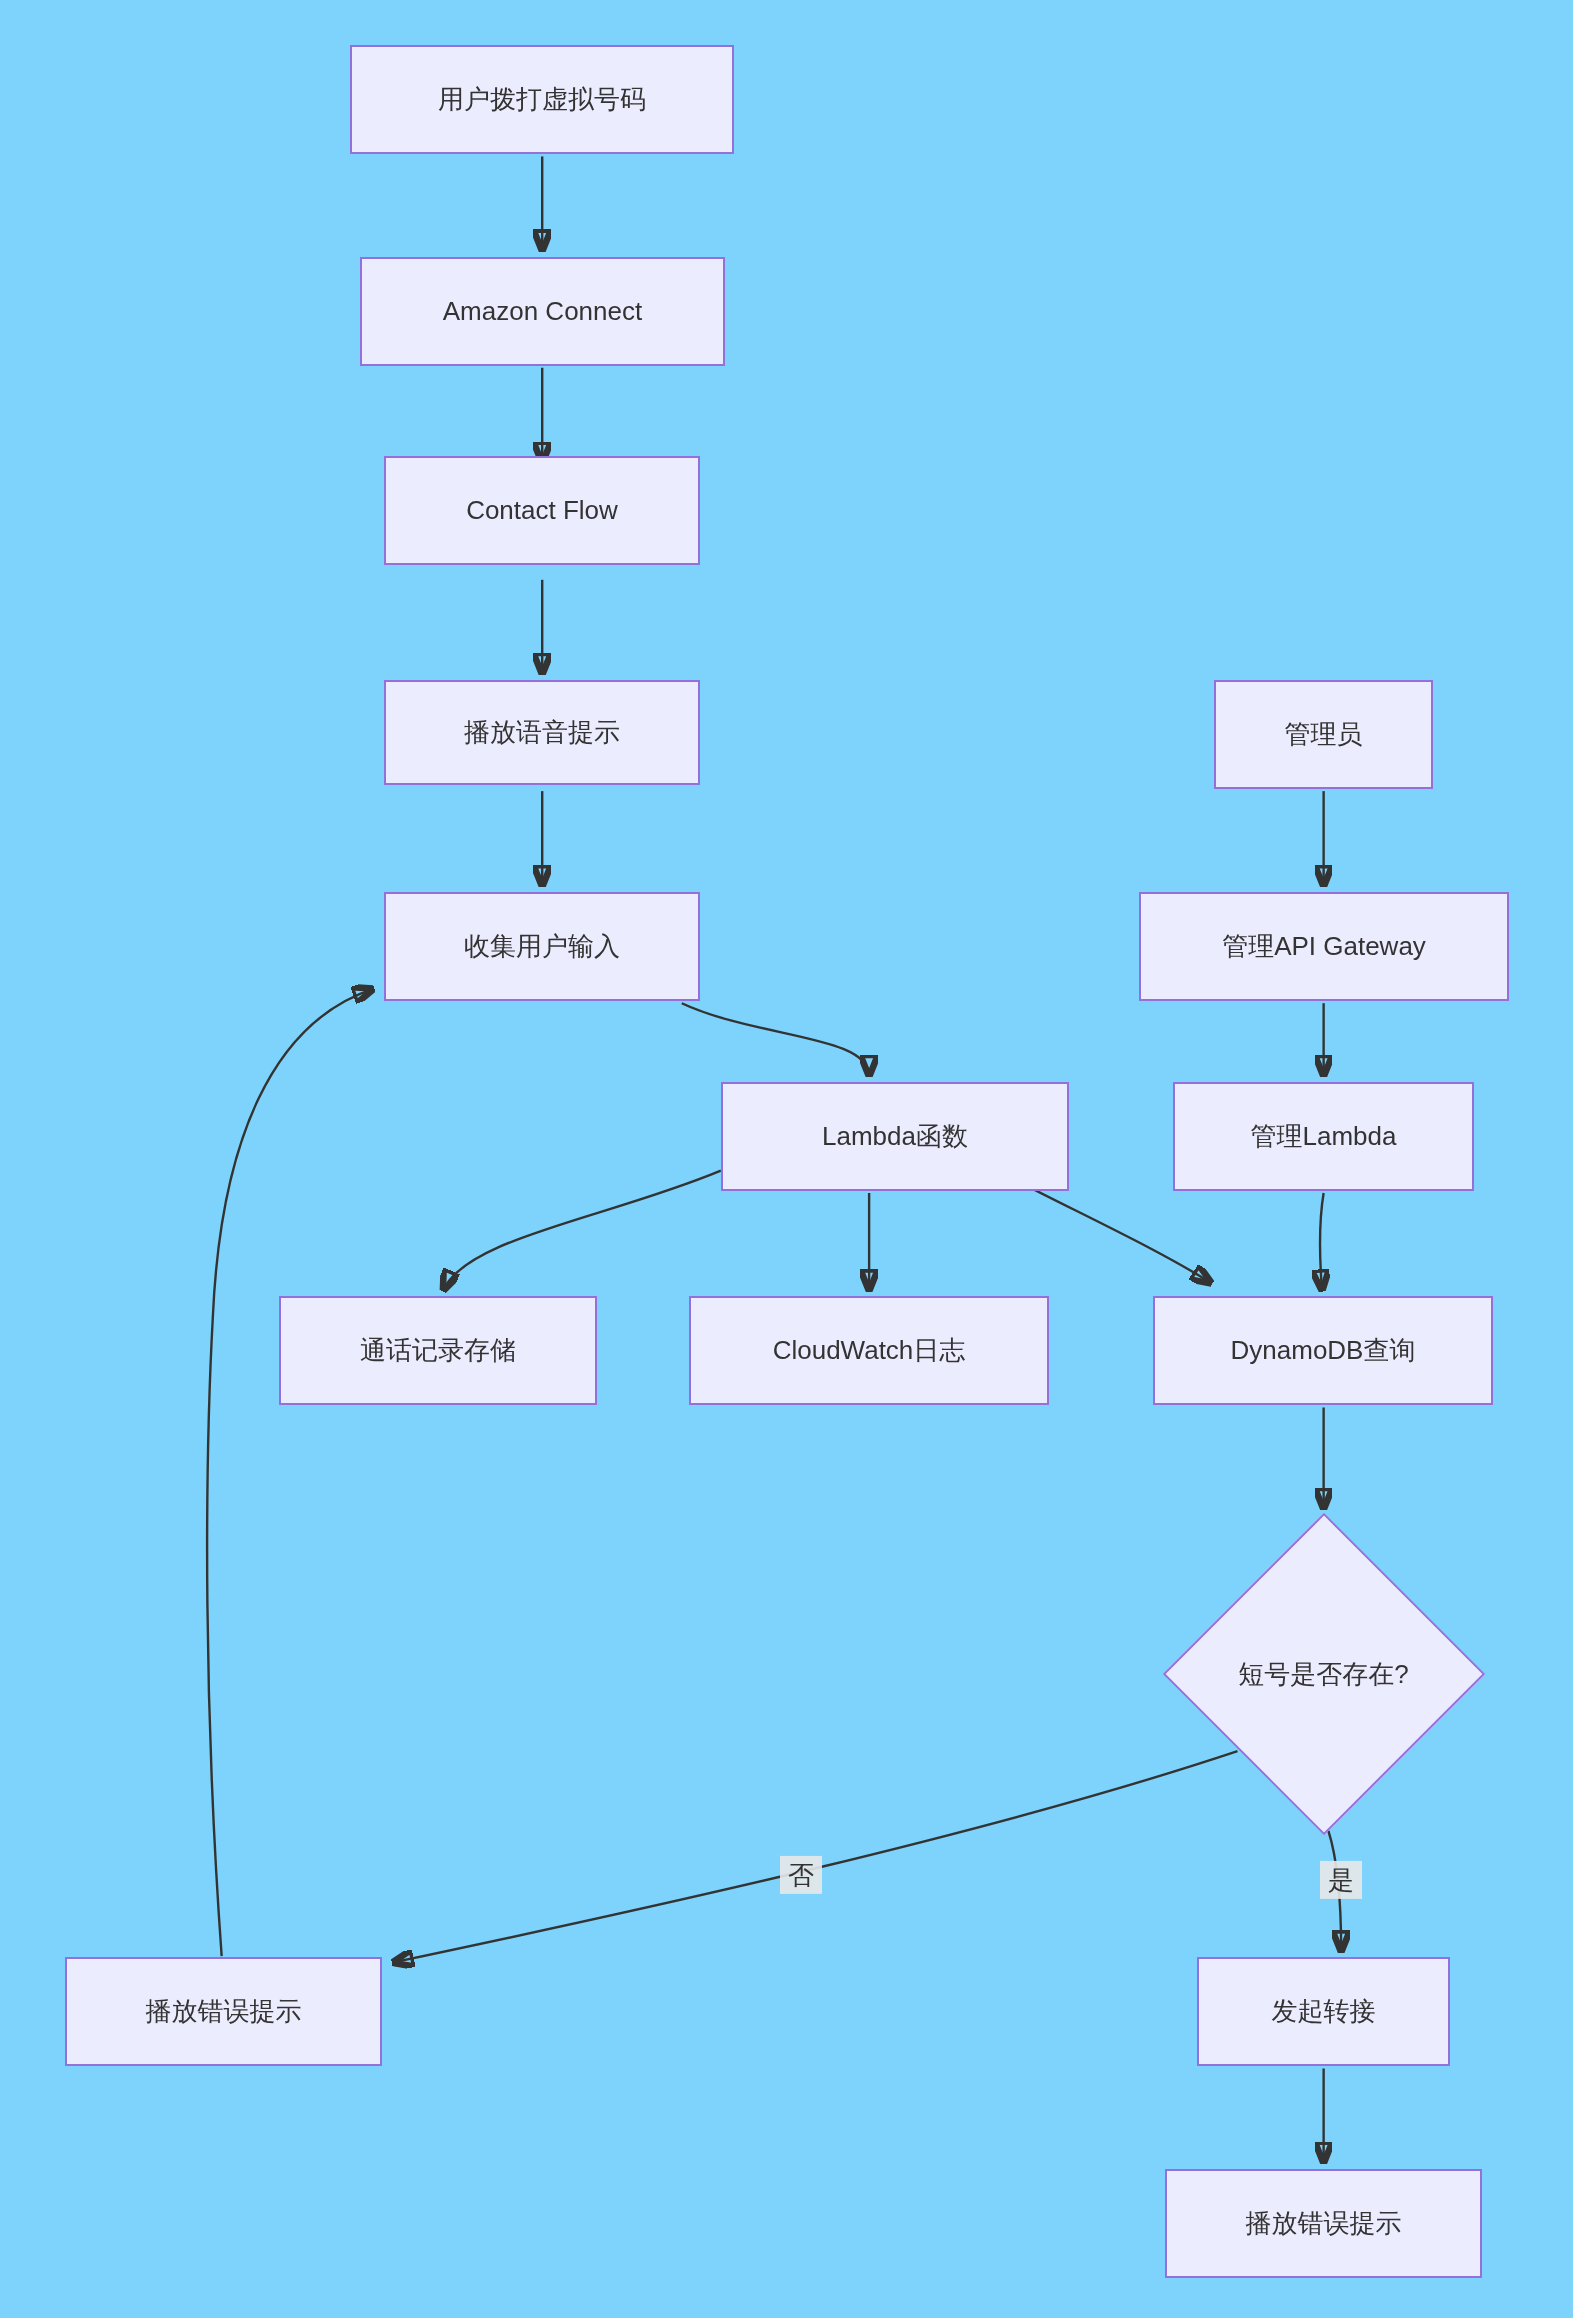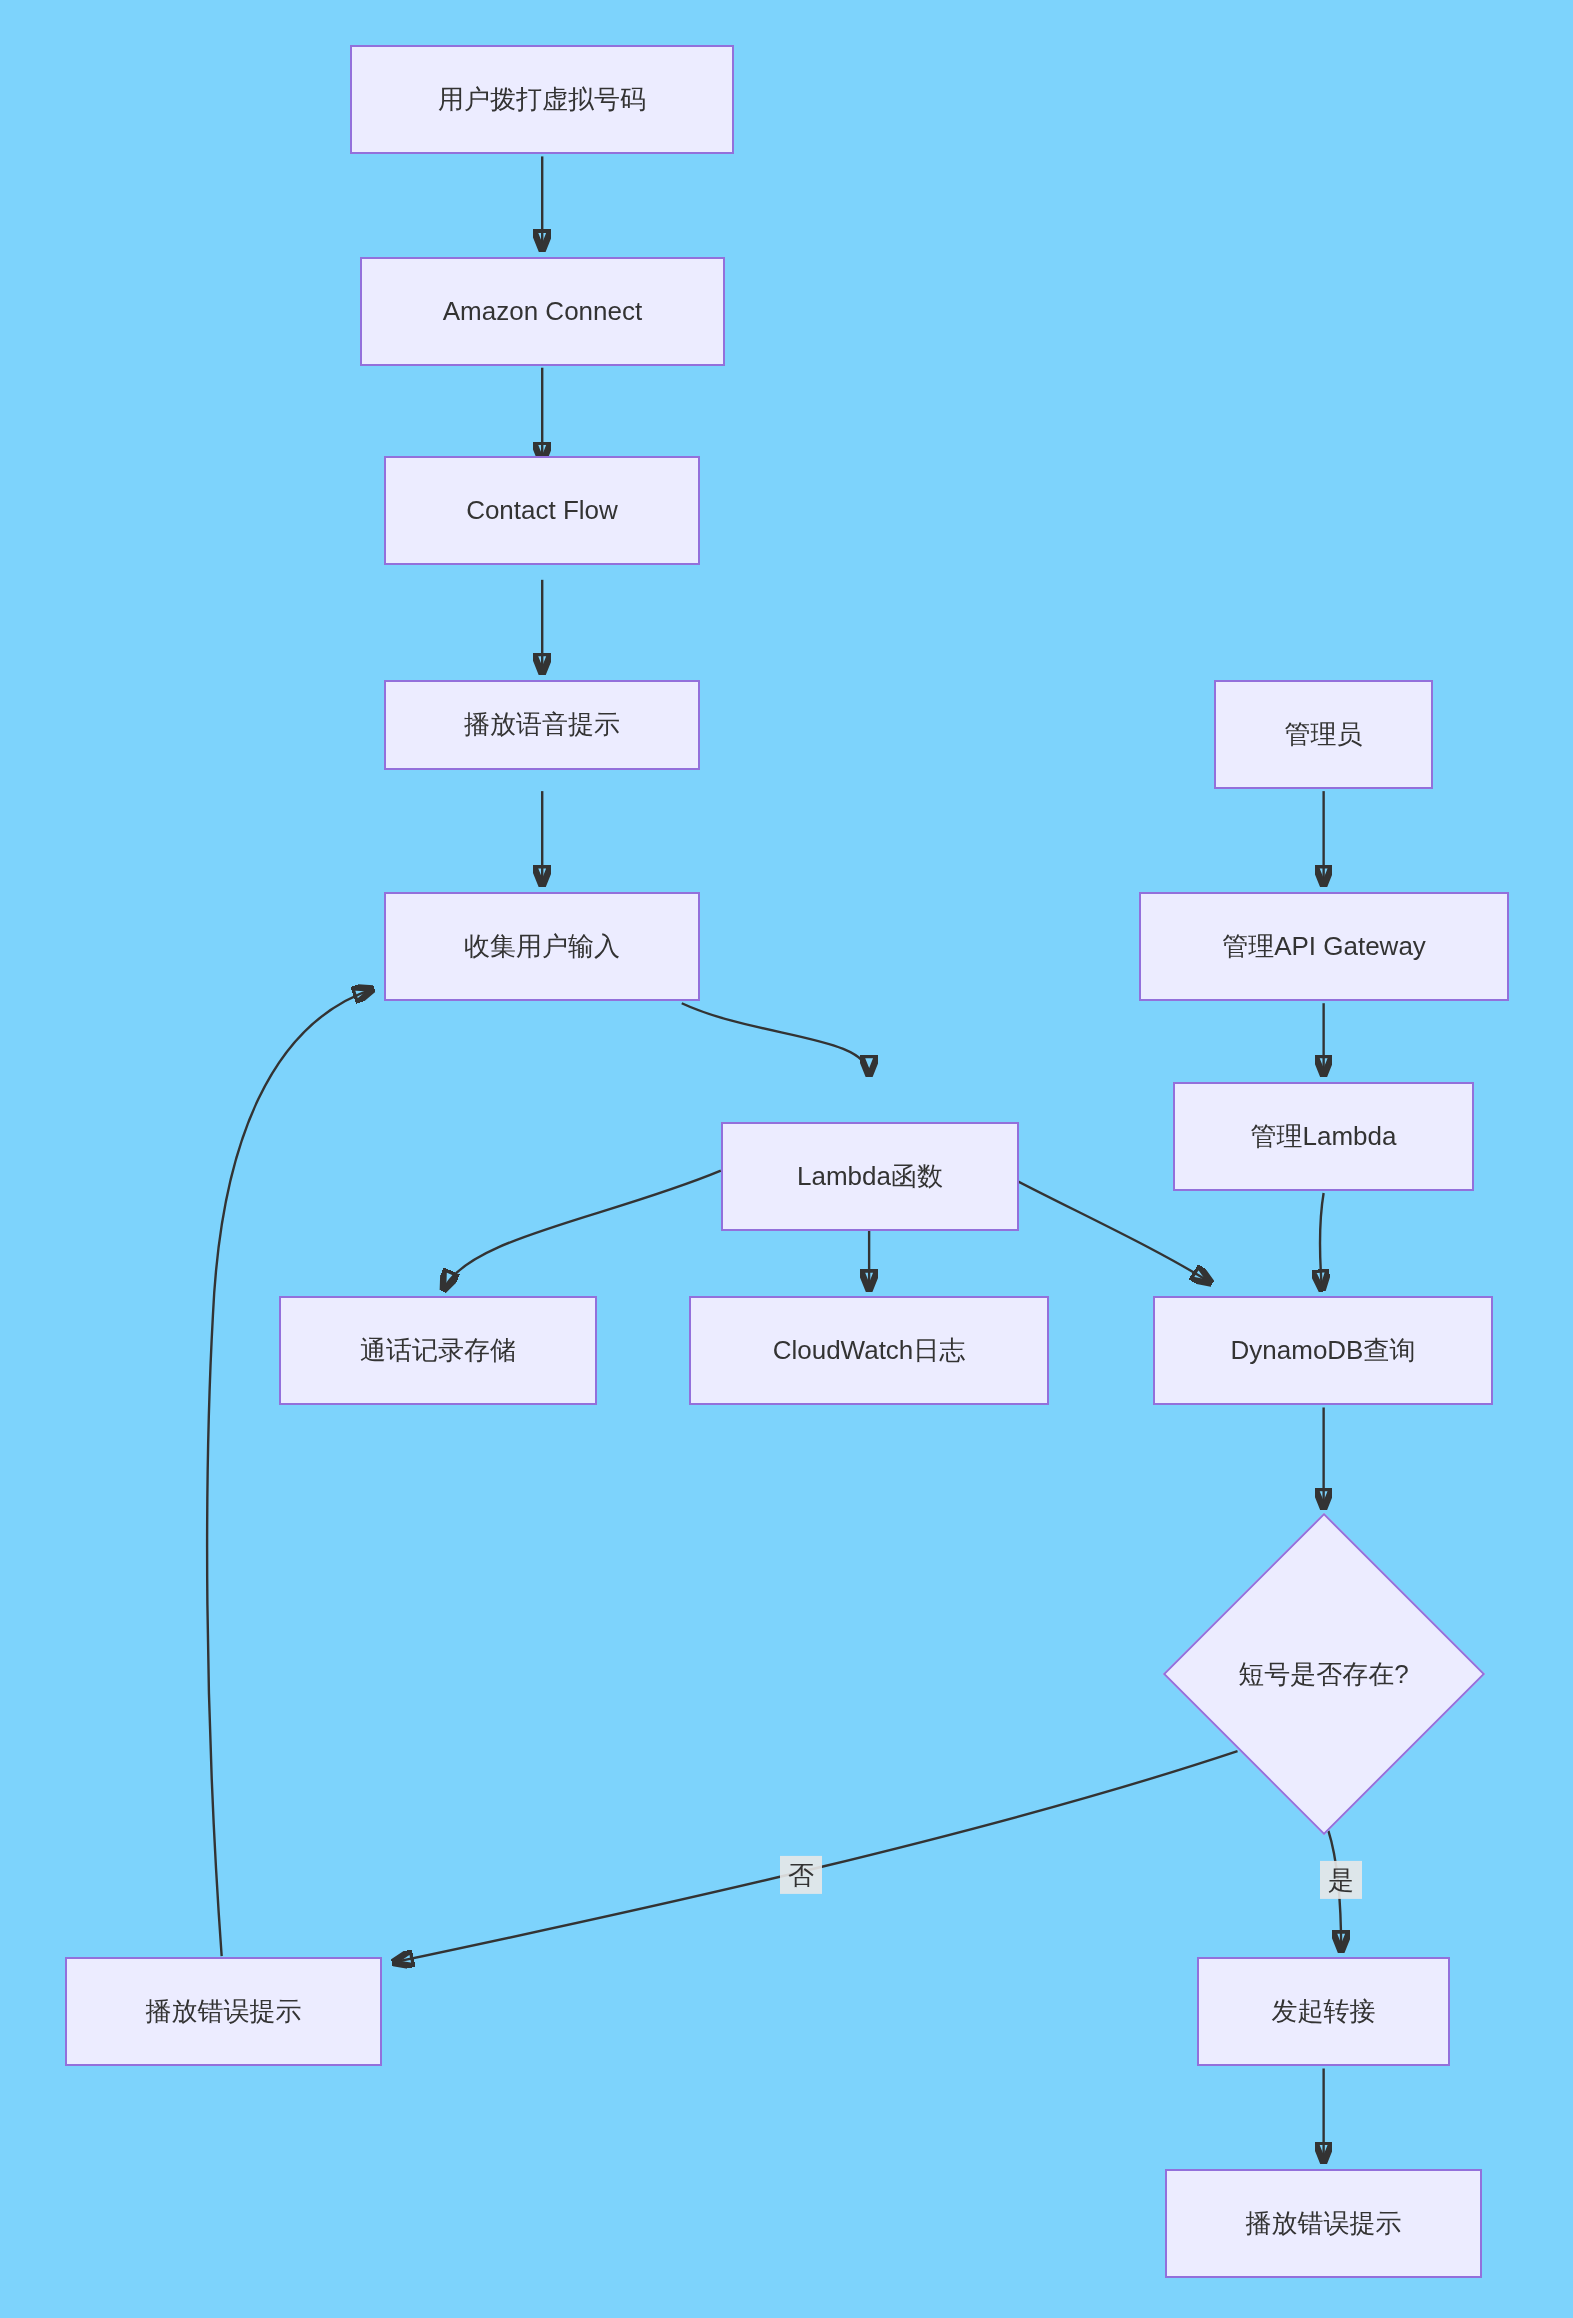--- a/index.html
+++ b/index.html
@@ -105,25 +105,25 @@
     <path d="M 1660,2594 L 1660,2712" marker-end="url(#arrowhead)"></path>
     <path d="M 278,2453 C 256,2150 256,1850 267,1650 C 277,1430 342,1282 468,1240" marker-end="url(#arrowhead)"></path>
   </svg>
 
   <div class="node" style="left:350px; top:45px; width:384px; height:109px">用户拨打虚拟号码</div>
 
   <div class="node" style="left:360px; top:257px; width:365px; height:109px">Amazon Connect</div>
 
   <div class="node" style="left:384px; top:456px; width:316px; height:109px">Contact Flow</div>
 
-  <div class="node" style="left:384px; top:680px; width:316px; height:90px">播放语音提示</div>
+  <div class="node" style="left:384px; top:680px; width:316px; height:105px">播放语音提示</div>
 
   <div class="node" style="left:384px; top:892px; width:316px; height:109px">收集用户输入</div>
 
-  <div class="node" style="left:721px; top:1122px; width:298px; height:109px">Lambda函数</div>
+  <div class="node" style="left:721px; top:1082px; width:348px; height:109px">Lambda函数</div>
 
   <div class="node" style="left:279px; top:1296px; width:318px; height:109px">通话记录存储</div>
 
   <div class="node" style="left:689px; top:1296px; width:360px; height:109px">CloudWatch日志</div>
 
   <div class="node" style="left:1153px; top:1296px; width:340px; height:109px">DynamoDB查询</div>
 
   <div class="node" style="left:1214px; top:680px; width:219px; height:109px">管理员</div>
 
   <div class="node" style="left:1139px; top:892px; width:370px; height:109px">管理API Gateway</div>

